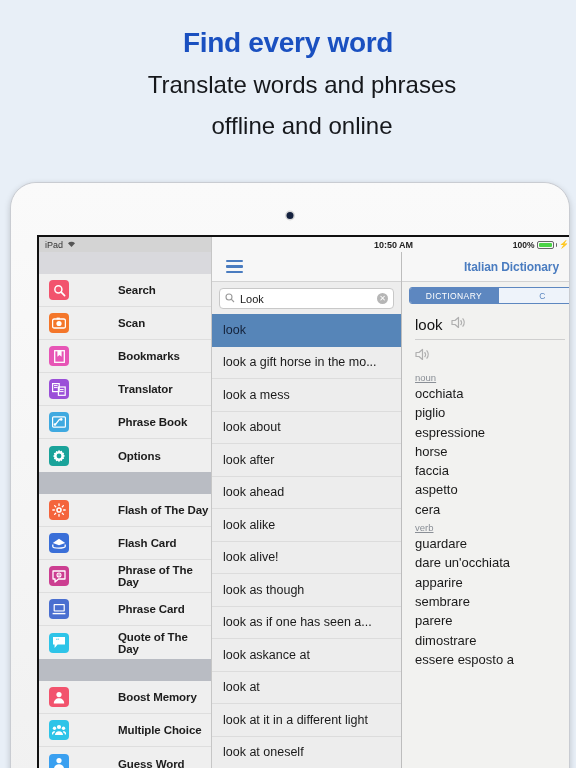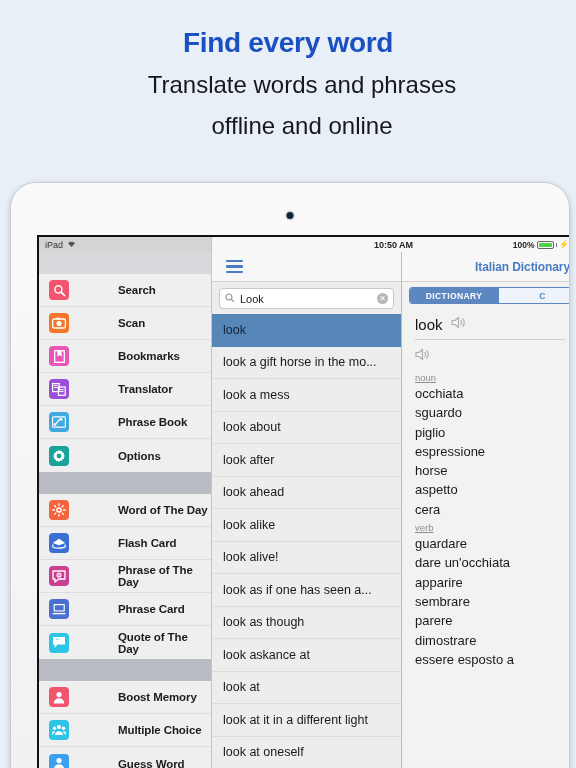--- a/index.html
+++ b/index.html
@@ -144,31 +144,31 @@
   }
   .word-item.sel { background:#5685b8; color:#14223a; font-weight:400; border-bottom-color:#5685b8; }
 
   
   .detail {
     flex:1; background:#f2f2f0; display:flex; flex-direction:column;
     overflow:hidden; min-width:0;
   }
   .navbar-right {
     height:30px; background:#f7f7f7; display:flex; align-items:center;
-    justify-content:flex-end; padding-right:5px; border-bottom:1px solid #d3d3d3;
+    justify-content:flex-end; padding-right:16px; border-bottom:1px solid #d3d3d3;
   }
   .nav-title { font-size:12px; font-weight:bold; color:#4a7cc0; letter-spacing:-0.1px; }
   .segwrap { padding:5px 0 5px 7px; background:#f2f2f0; }
   .segment {
     height:17px; border:1px solid #5d87c0; border-radius:3px;
     display:flex; overflow:hidden; width:175px;
   }
   .seg {
     flex:0 0 88px; display:flex; align-items:center; justify-content:center;
-    font-size:8.5px; font-weight:bold; letter-spacing:0.4px;
+    font-size:8.5px; font-weight:normal; letter-spacing:0.4px;
     color:#5d87c0; background:#eef3fa;
   }
   .seg.active { background:#5d87c0; color:#fff; }
   .seg + .seg { border-left:1px solid #5d87c0; }
 
   .defbody { flex:1; padding:6px 0 0 13px; overflow:hidden; }
   .headword-row { display:flex; align-items:center; gap:8px; padding-bottom:6px; }
   .headword { font-size:15px; color:#111; }
   .rule { height:1px; background:#cfcfcf; margin:0 10px 0 0; }
   .spk-row { padding:7px 0 4px 0; }
@@ -295,21 +295,21 @@
                         <line x1="0.8" y1="7" x2="2.4" y2="7"></line>
                         <line x1="11.6" y1="7" x2="13.2" y2="7"></line>
                         <line x1="2.6" y1="2.6" x2="3.7" y2="3.7"></line>
                         <line x1="10.3" y1="10.3" x2="11.4" y2="11.4"></line>
                         <line x1="11.4" y1="2.6" x2="10.3" y2="3.7"></line>
                         <line x1="3.7" y1="10.3" x2="2.6" y2="11.4"></line>
                       </g>
                       <circle cx="7" cy="7" r="1.2" fill="#f4643c"></circle>
                     </svg>
                   </span>
-                  <span class="side-label">Word of The Day</span>
+                  <span class="side-label">Flash of The Day</span>
                 </div>
                 <div class="side-item">
                   <span class="sicon" style="background: rgb(58, 111, 216);">
                     <svg width="14" height="11" viewBox="0 0 14 11">
                       <path d="M7 0.8L13.2 5 7 7.2 0.8 5z" fill="#fff"></path>
                       <path d="M0.8 6.4v2.2c0 .8 2.8 1.6 6.2 1.6s6.2-.8 6.2-1.6V6.4" fill="none" stroke="#fff" stroke-width="1.3"></path>
                     </svg>
                   </span>
                   <span class="side-label">Flash Card</span>
                 </div>
@@ -402,22 +402,22 @@
           </div>
           <div class="wordlist" id="word-list">
               <div class="word-item sel">look</div>
               <div class="word-item">look a gift horse in the mo...</div>
               <div class="word-item">look a mess</div>
               <div class="word-item">look about</div>
               <div class="word-item">look after</div>
               <div class="word-item">look ahead</div>
               <div class="word-item">look alike</div>
               <div class="word-item">look alive!</div>
+              <div class="word-item">look as though</div>
               <div class="word-item">look as if one has seen a...</div>
-              <div class="word-item">look as though</div>
               <div class="word-item">look askance at</div>
               <div class="word-item">look at</div>
               <div class="word-item">look at it in a different light</div>
               <div class="word-item">look at oneself</div>
             </div>
         </div>
 
         <div class="detail">
           <div class="navbar-right">
             <span class="nav-title">Italian Dictionary</span>
@@ -445,24 +445,24 @@
                 <svg width="16" height="13" viewBox="0 0 16 13">
                   <path d="M1 4.5h3L7.5 1.5v10L4 8.5H1z" fill="none" stroke="#b0b0b0" stroke-width="1.2" stroke-linejoin="round"></path>
                   <path d="M9.6 4a4 4 0 0 1 0 5" fill="none" stroke="#b0b0b0" stroke-width="1.2"></path>
                   <path d="M11.6 2.4a6.4 6.4 0 0 1 0 8.2" fill="none" stroke="#b0b0b0" stroke-width="1.2"></path>
                 </svg>
               </span>
             </div>
             <div id="def-sections">
                 <div class="pos">noun</div>
                 <div class="tr">occhiata</div>
-                <div class="tr">sguardo</div>
                 <div class="tr">piglio</div>
                 <div class="tr">espressione</div>
                 <div class="tr">horse</div>
+                <div class="tr">faccia</div>
                 <div class="tr">aspetto</div>
                 <div class="tr">cera</div>
                 <div class="pos">verb</div>
                 <div class="tr">guardare</div>
                 <div class="tr">dare un'occhiata</div>
                 <div class="tr">apparire</div>
                 <div class="tr">sembrare</div>
                 <div class="tr">parere</div>
                 <div class="tr">dimostrare</div>
                 <div class="tr">essere esposto a</div>

